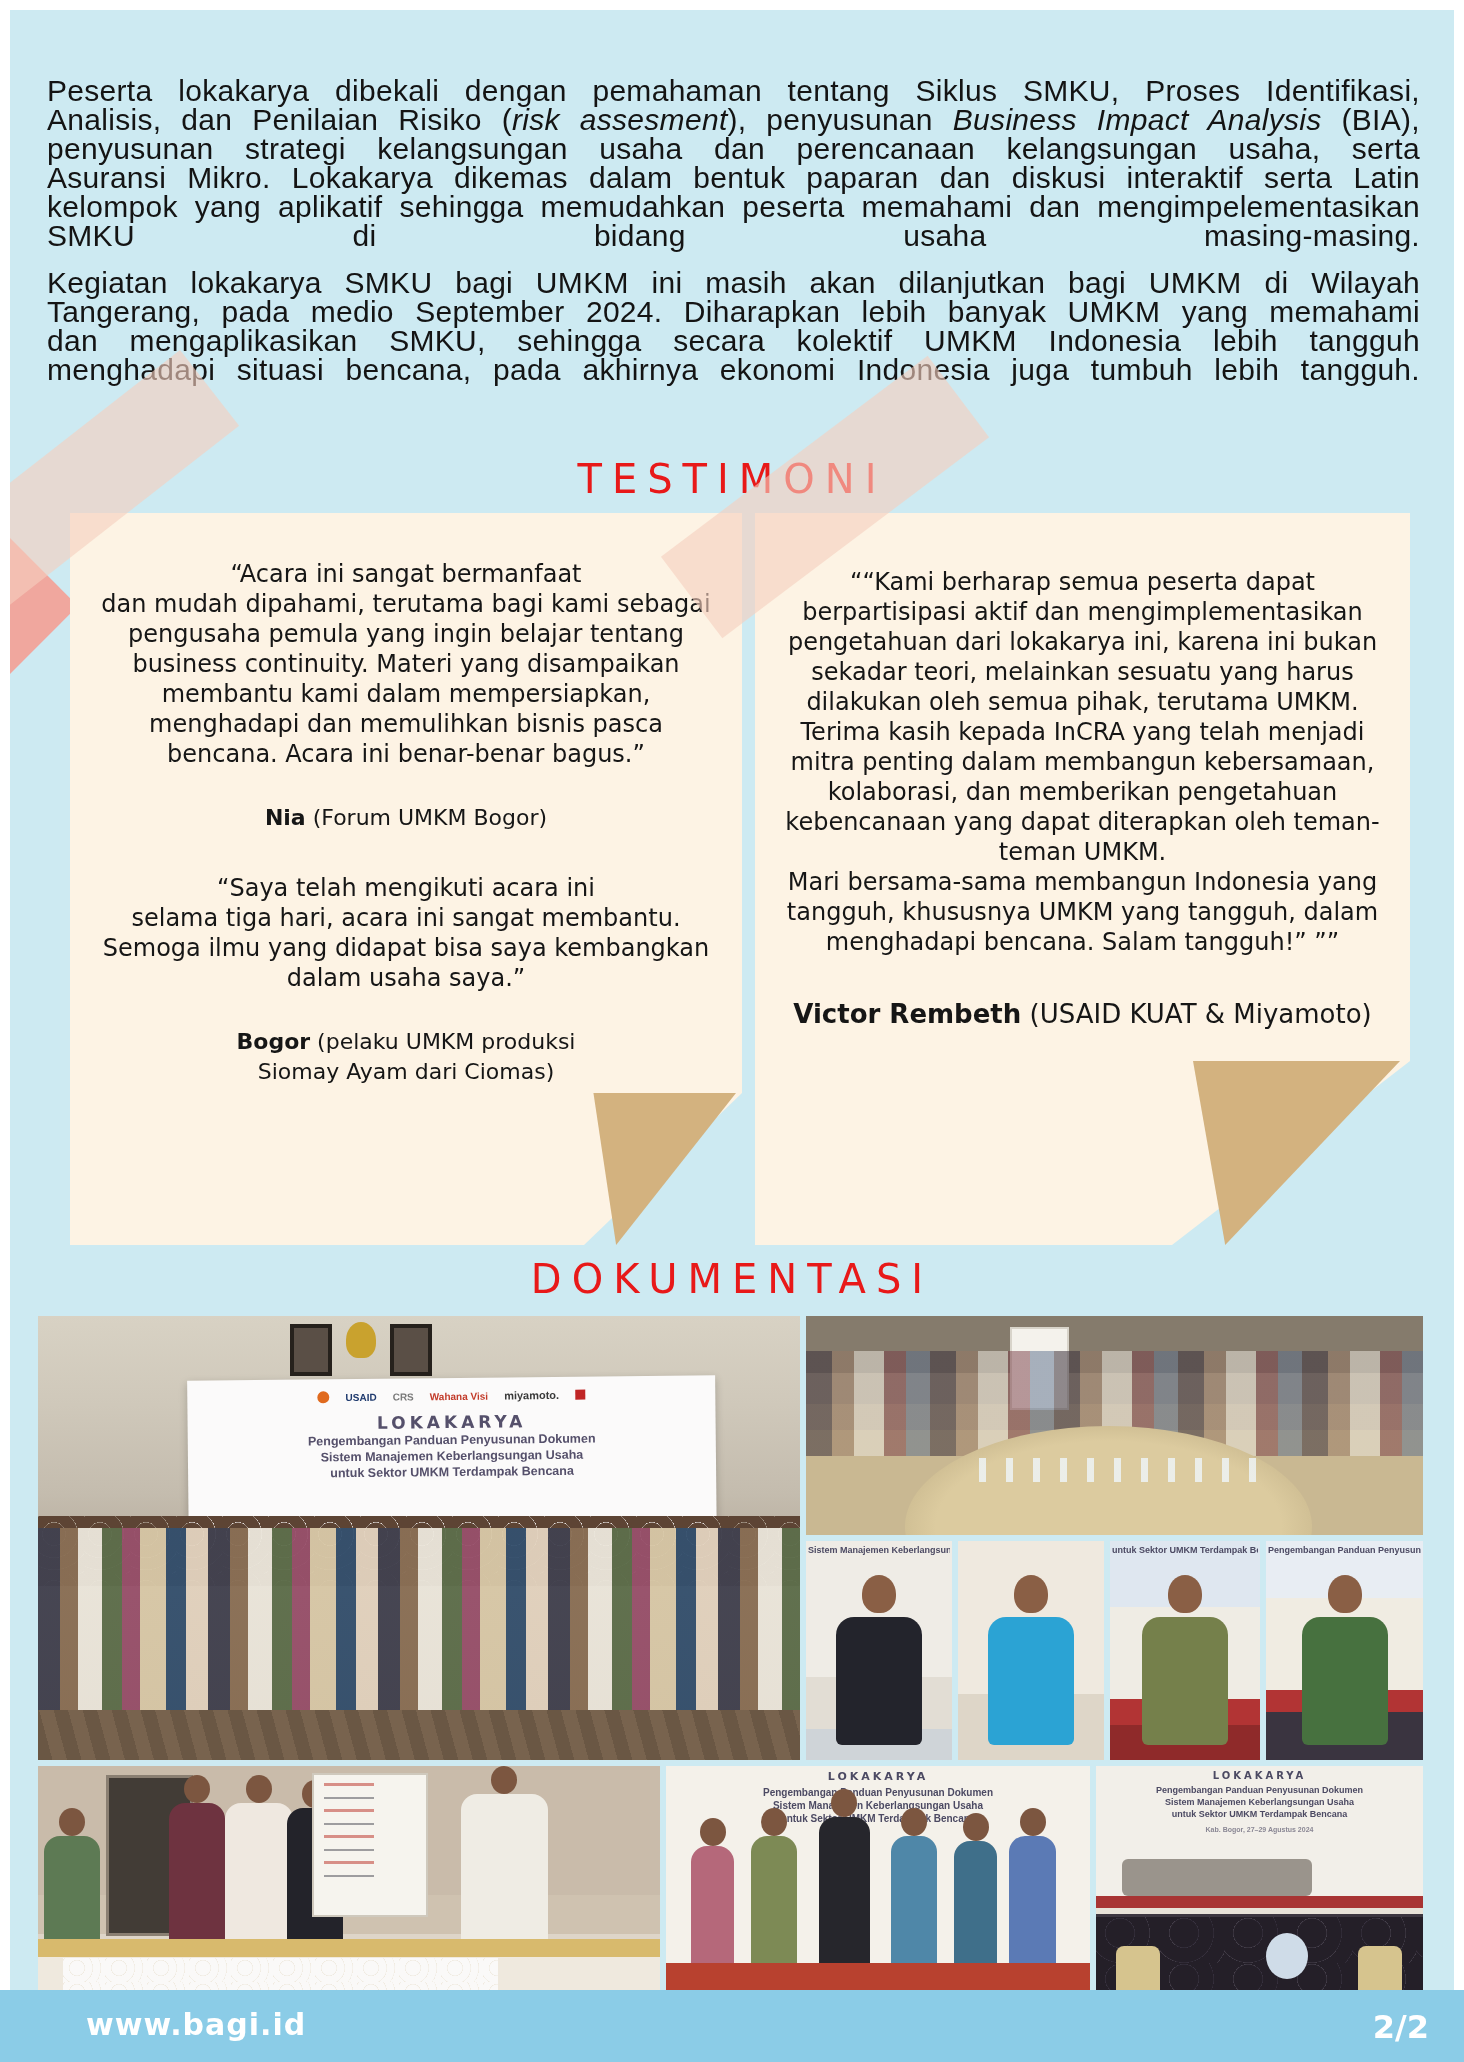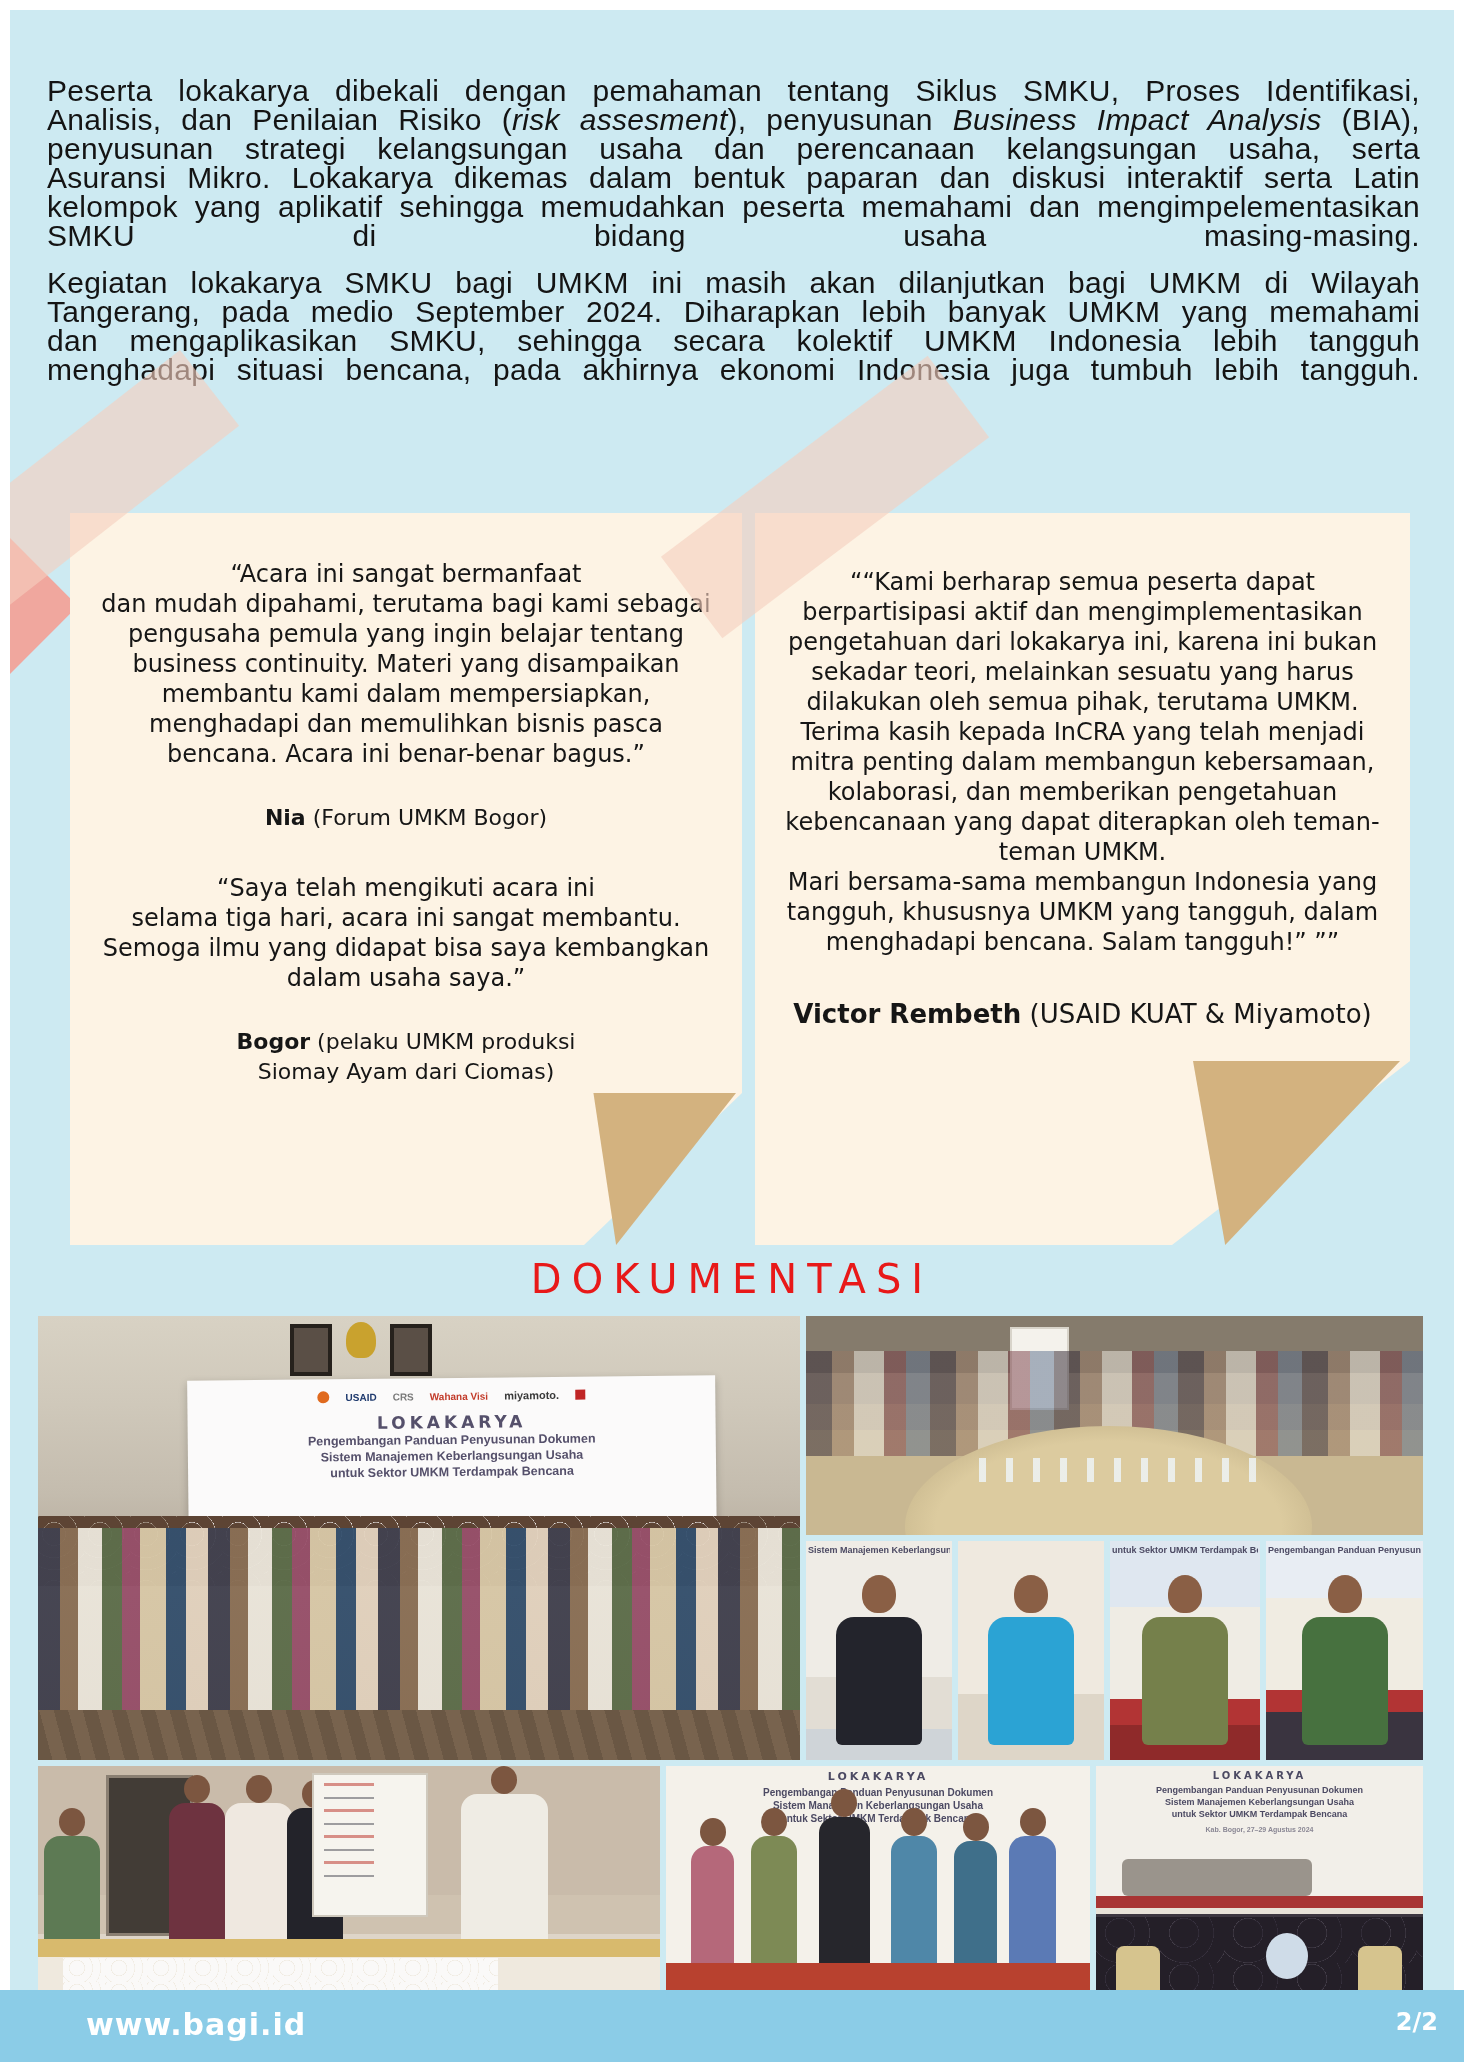--- a/index.html
+++ b/index.html
@@ -166,34 +166,35 @@
       repeating-linear-gradient(90deg,#3a3442 0 40px,#48424e 40px 80px);
     background-size:64px 46px,auto;}
   .jilbab{position:absolute;bottom:8%;left:52%;width:42px;height:46px;border-radius:50%;background:#cfdce8;}
   .chair{position:absolute;bottom:0;width:44px;height:52px;background:#d6c48e;border-radius:8px 8px 0 0;}
   .ch1{left:6%;} .ch2{left:80%;}
 
   
   .footer{position:absolute;left:0;right:0;bottom:0;height:72px;background:var(--footerblue);color:#fff;}
   .site{position:absolute;left:86px;top:17px;font-size:30px;font-weight:700;
     font-family:"DejaVu Sans",sans-serif;letter-spacing:1px;}
-  .pageno{position:absolute;right:26px;top:18px;font-size:24px;font-weight:700;
+  .pageno{position:absolute;right:35px;top:18px;font-size:32px;font-weight:700;
     font-family:"DejaVu Sans",sans-serif;}
 </style>
 </head>
 <body>
 
 <div class="page">
 
   <p class="para p1"><span>Peserta lokakarya dibekali dengan pemahaman tentang Siklus SMKU, Proses Identifikasi, Analisis, dan Penilaian Risiko (</span><span class="ital">risk assesment</span><span>), penyusunan </span><span class="ital">Business Impact Analysis</span><span> (BIA), penyusunan strategi kelangsungan usaha dan perencanaan kelangsungan usaha, serta Asuransi Mikro. Lokakarya dikemas dalam bentuk paparan dan diskusi interaktif serta Latin kelompok yang aplikatif sehingga memudahkan peserta memahami dan mengimpelementasikan SMKU di bidang usaha masing-masing.</span></p>
 
   <p class="para p2">Kegiatan lokakarya SMKU bagi UMKM ini masih akan dilanjutkan bagi UMKM di Wilayah Tangerang, pada medio September 2024. Diharapkan lebih banyak UMKM yang memahami dan mengaplikasikan SMKU, sehingga secara kolektif UMKM Indonesia lebih tangguh menghadapi situasi bencana, pada akhirnya ekonomi Indonesia juga tumbuh lebih tangguh.</p>
 
   <div class="wedge"></div>
 
+  <div class="sec-heading h-test">TESTIMONI</div>
 
   <div class="cards">
 
     <div class="card card-l">
       <div class="quote quote1">“Acara ini sangat bermanfaat
 dan mudah dipahami, terutama bagi kami sebagai pengusaha pemula yang ingin belajar tentang business continuity. Materi yang disampaikan membantu kami dalam mempersiapkan, menghadapi dan memulihkan bisnis pasca bencana. Acara ini benar-benar bagus.”</div>
       <div class="attr"><span class="nm">Nia</span><span> (Forum UMKM Bogor)</span></div>
       <div class="quote quote2">“Saya telah mengikuti acara ini
 selama tiga hari, acara ini sangat membantu. Semoga ilmu yang didapat bisa saya kembangkan dalam usaha saya.”</div>
       <div class="attr"><span class="nm">Bogor</span><span> (pelaku UMKM produksi

